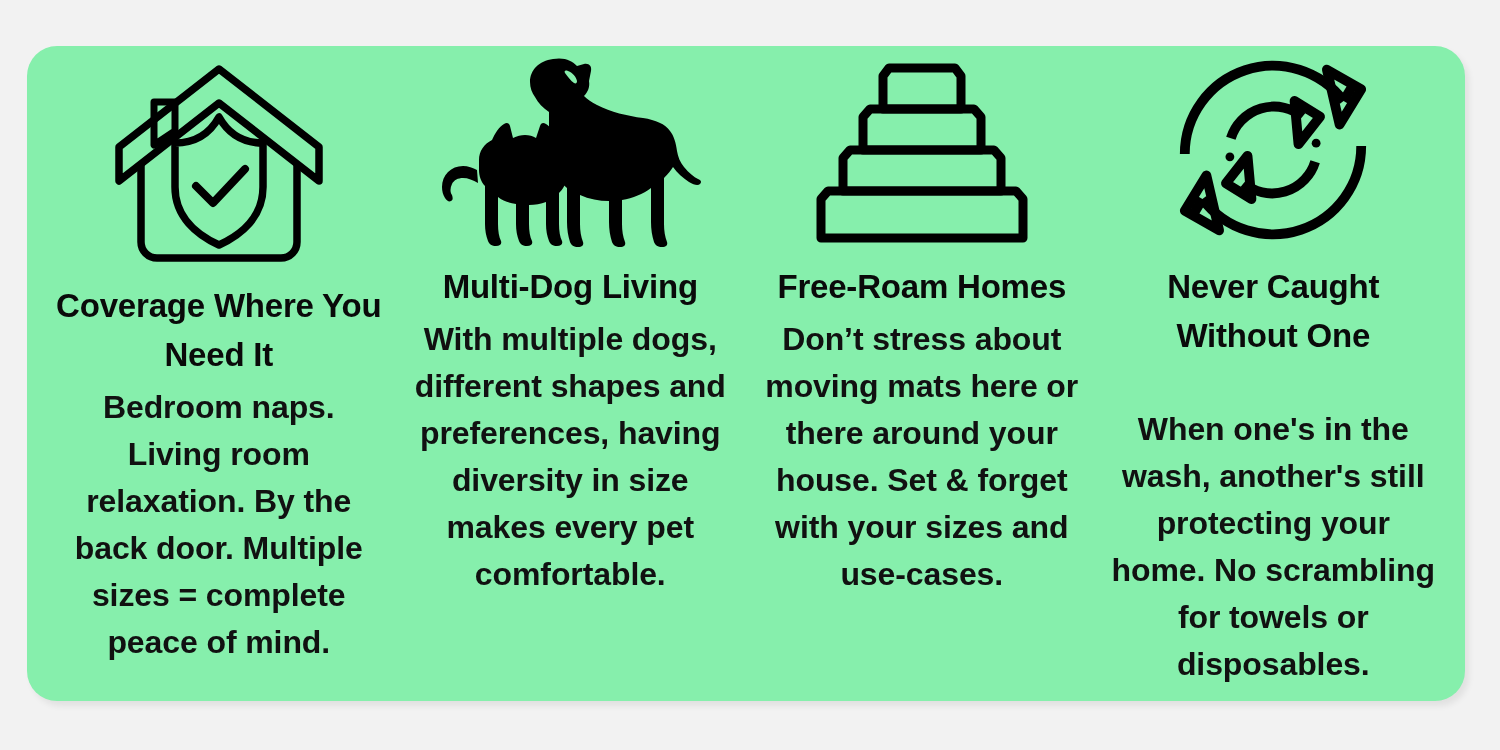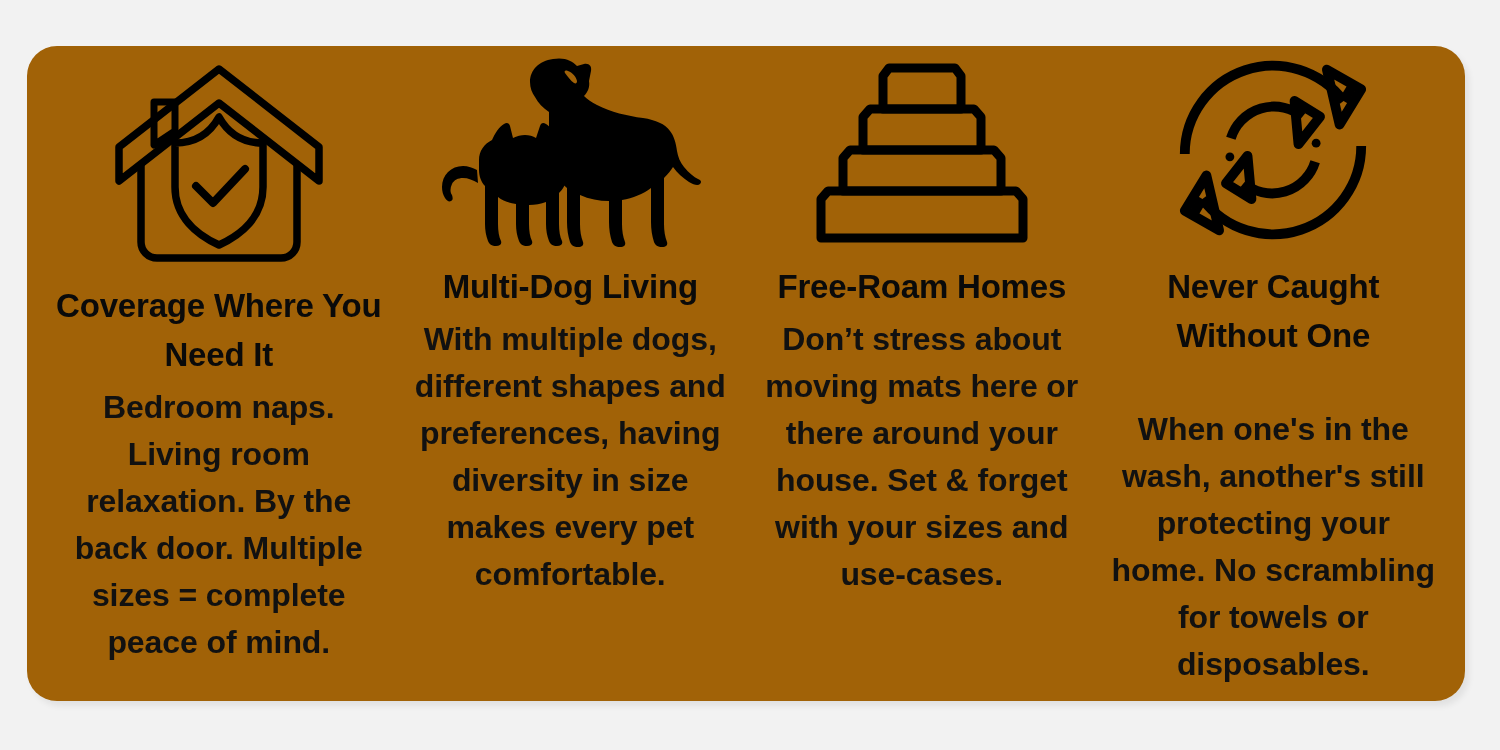--- a/index.html
+++ b/index.html
@@ -13,21 +13,21 @@
     font-family: "Liberation Sans", sans-serif;
     overflow: hidden;
   }
 
   .benefits-card {
     position: absolute;
     left: 27px;
     top: 46px;
     width: 1438px;
     height: 655px;
-    background: #a16207;
+    background: #86efac;
     border-radius: 30px;
     box-shadow: 4px 5px 6px rgba(0,0,0,0.07);
     box-sizing: border-box;
     display: flex;
     flex-direction: row;
     align-items: flex-start;
     justify-content: space-between;
     padding: 6px 16px 0 16px;
   }
 

